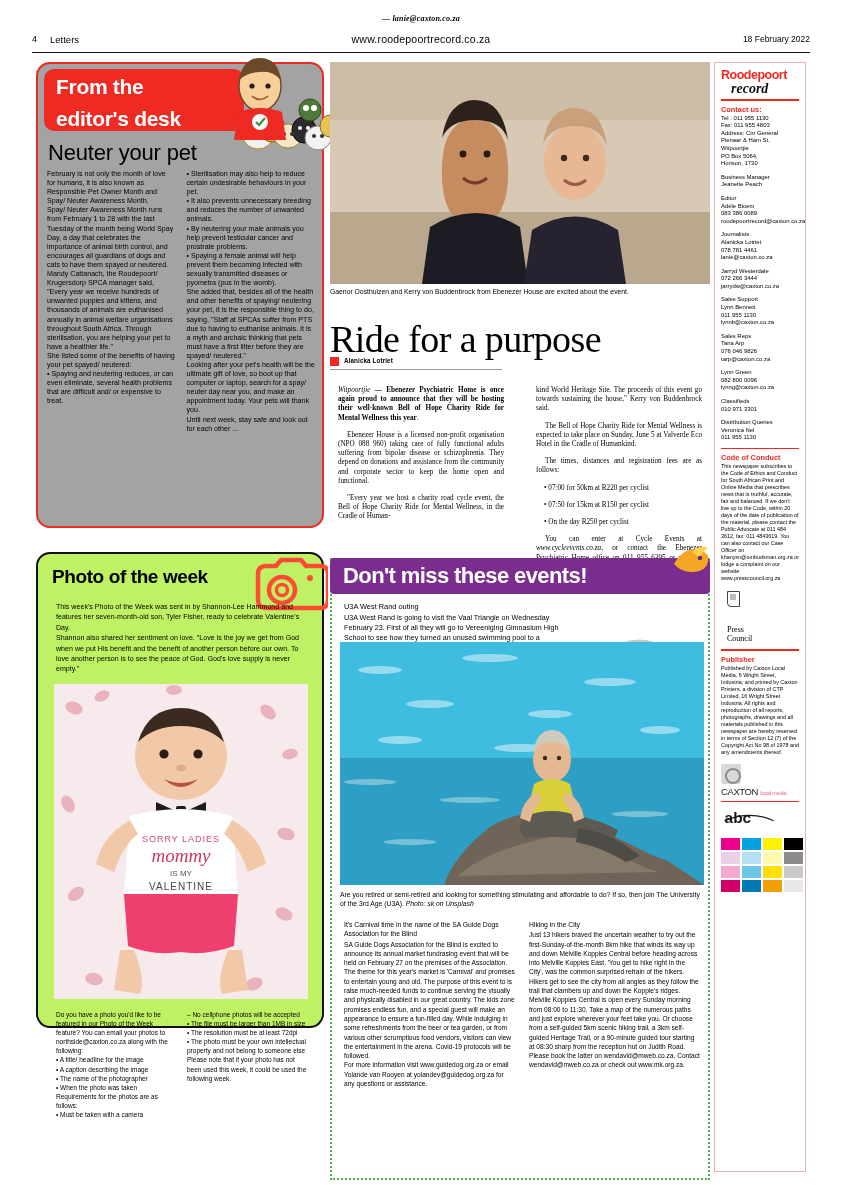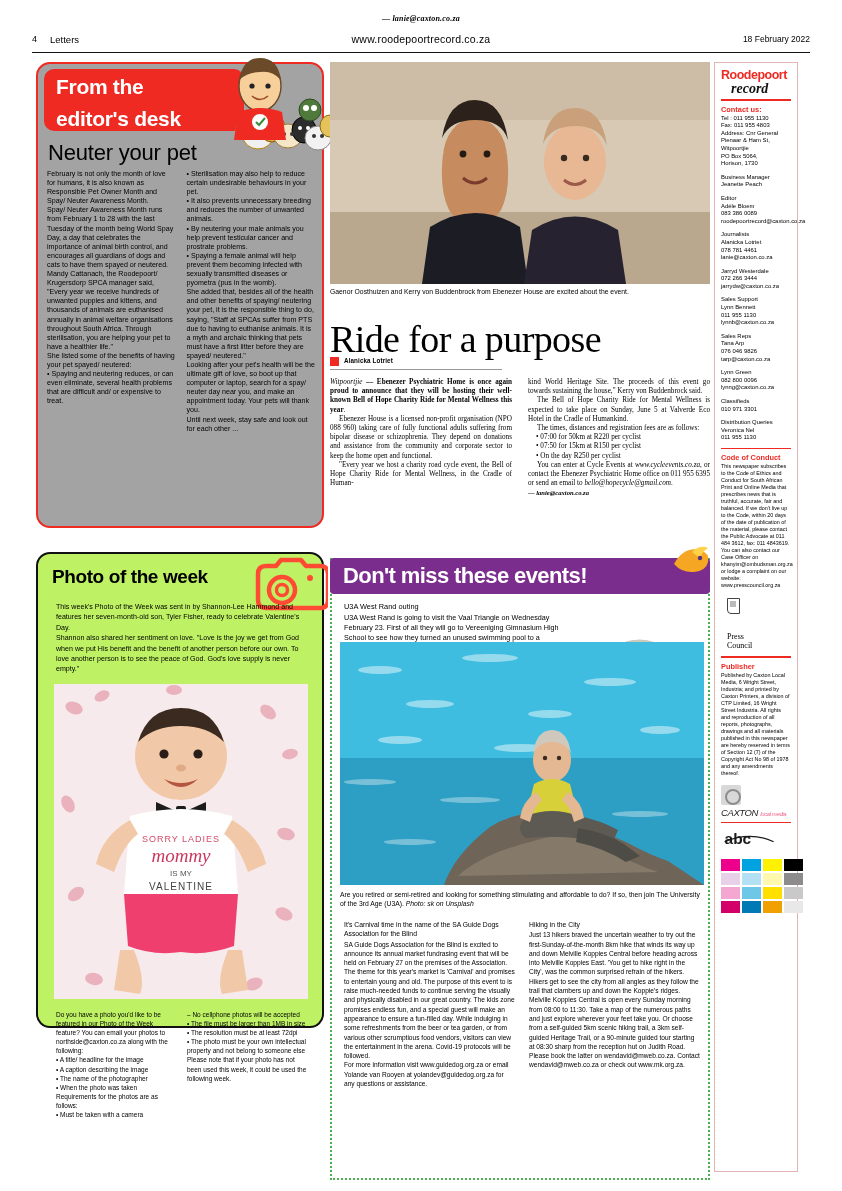--- a/index.html
+++ b/index.html
@@ -112,21 +112,21 @@
   }
   .byline .ln {
     position:absolute; left:0; bottom:0; width:172px; height:1px; background:#999;
   }
   .ride-cols {
     position:absolute; left:330px; top:378px; width:380px; height:172px;
     display:flex; gap:16px;
     font-family:"Liberation Serif", serif;
   }
   .ride-col { width:182px; font-size:7.2px; line-height:9.2px; text-align:justify; }
-  .ride-col p { margin:0; text-indent:9px; }
+  .ride-col p { margin:8px; text-indent:9px; }
   .ride-col p.noind { text-indent:0; }
   .ride-col p.bullet { text-indent:0; padding-left:8px; }
   .ride-col b { font-weight:bold; }
   .ride-col i { font-style:italic; }
   .ride-sign { font-style:italic; font-weight:bold; font-size:6.6px; }
 
   
   .events {
     position:absolute; left:330px; top:558px; width:380px; height:622px;
     border:2px dotted #4caf50; background:#fff;
@@ -157,21 +157,21 @@
   .ev-imgcap i { font-style:italic; }
   .ev-two {
     position:absolute; left:340px; top:918px; width:360px; height:250px;
     display:flex; gap:14px;
   }
   .ev-two .c { width:173px; font-size:6.6px; line-height:9.3px; }
   .ev-two .c h4 { margin:0 0 1px 0; font-size:6.8px; font-weight:normal; }
 
   
   .sidebar {
-    position:absolute; left:714px; top:62px; width:84px; height:1110px;
+    position:absolute; left:714px; top:62px; width:92px; height:1110px;
     border:1px solid #e4b4b4; background:#fff; padding:0;
   }
   .sb-logo { padding:6px 6px 0 6px; }
   .sb-logo .l1 {
     font-size:12.5px; font-weight:bold; color:#ee2a23; letter-spacing:-.5px;
     line-height:13px;
   }
   .sb-logo .l2 {
     font-family:"Liberation Serif", serif; font-style:italic; font-weight:bold;
     font-size:14px; color:#111; line-height:14px; padding-left:10px;
@@ -196,21 +196,21 @@
   .caxton-logo { padding:2px 6px 0 6px; }
   .cx-badge {
     width:20px; height:20px; background:#d8d8d8; border-radius:2px; margin-bottom:2px;
     position:relative; overflow:hidden;
   }
   .cx-badge:before{
     content:""; position:absolute; left:4px; top:4px; width:12px; height:12px;
     border:2px solid #8d8d8d; border-radius:50%;
   }
   .cx-word { font-size:9.5px; letter-spacing:-.4px; color:#222; }
-  .cx-word span { color:#ee6a8f; font-size:6px;font-style:italic; }
+  .cx-word span { color:#ee6a8f; font-size:6px; }
   .abc-mark { padding:2px 6px; }
   .swatches {
     display:grid; grid-template-columns:repeat(4, 19px); gap:2px; padding:4px 6px;
   }
   .sw { width:19px; height:12px; }
 </style>
 </head>
 <body>
 
 <div class="page-head">

